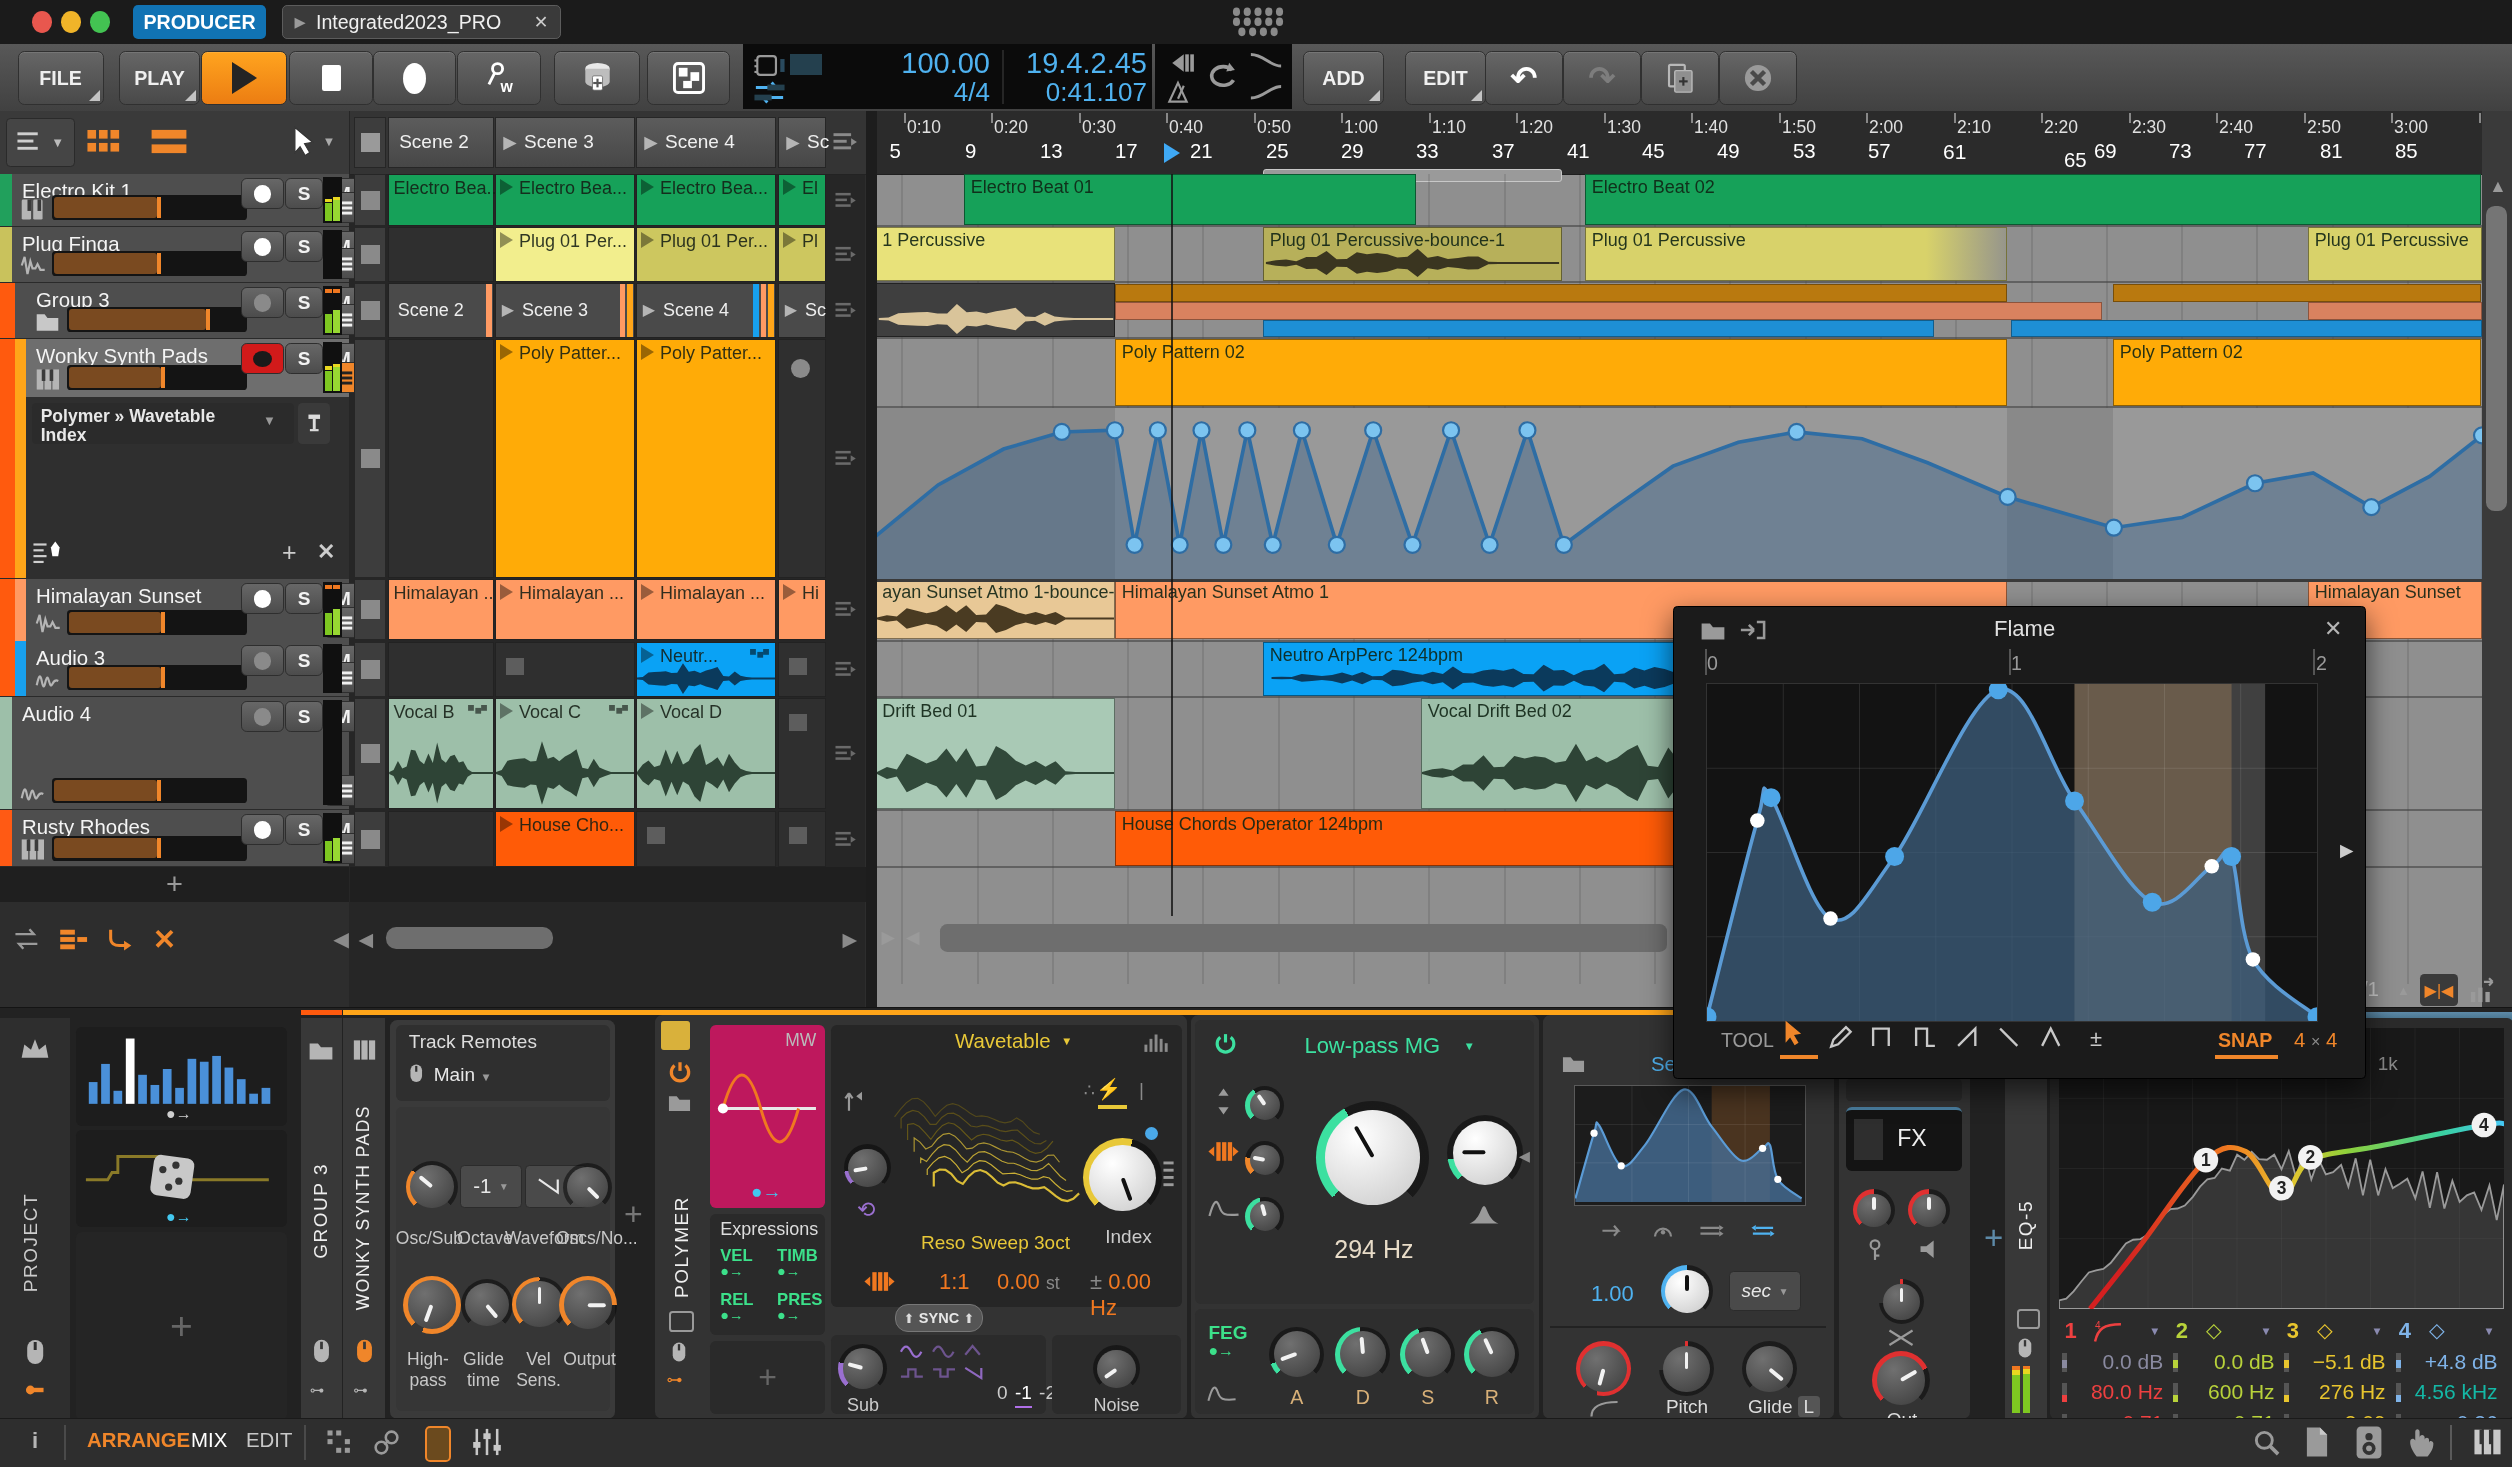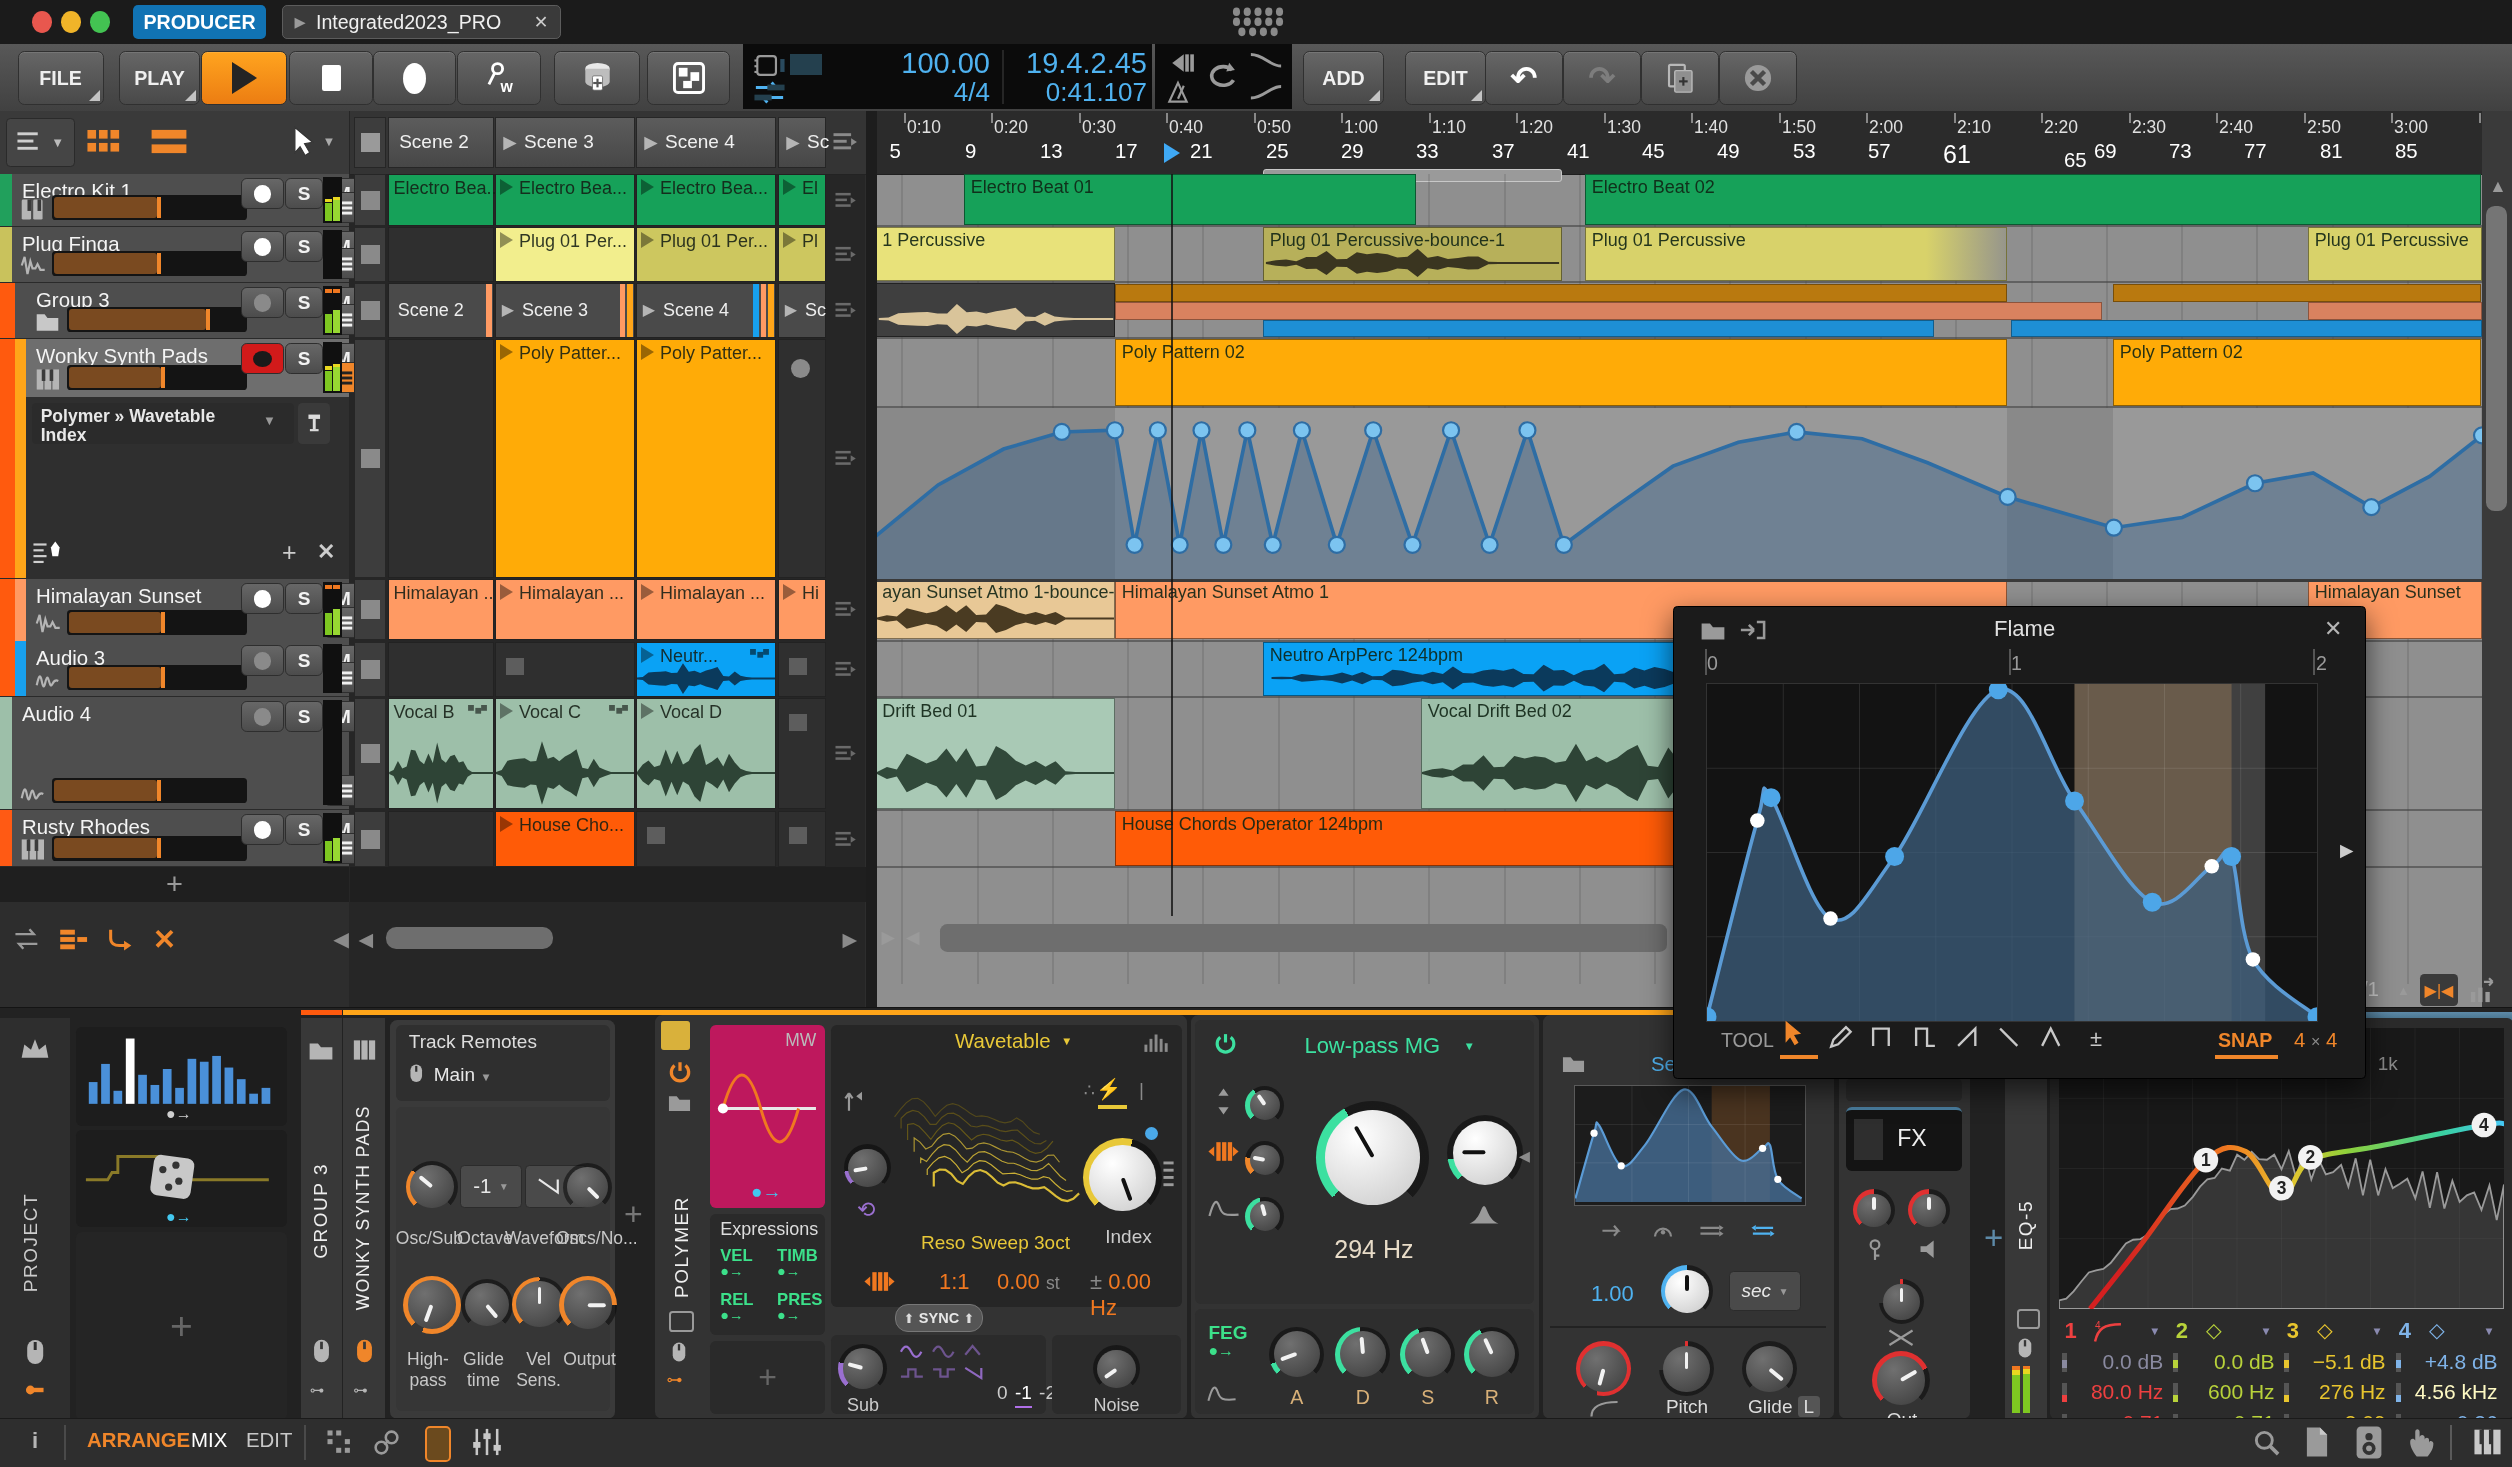--- a/index.html
+++ b/index.html
@@ -896,21 +896,21 @@
         <div style="position: absolute; left: 313px; top: 29px; font-size: 20.4px; color: rgb(255, 255, 255);">21</div>
         <div style="position: absolute; left: 389px; top: 29px; font-size: 20.4px; color: rgb(255, 255, 255);">25</div>
         <div style="position: absolute; left: 464px; top: 29px; font-size: 20.4px; color: rgb(255, 255, 255);">29</div>
         <div style="position: absolute; left: 539px; top: 29px; font-size: 20.4px; color: rgb(255, 255, 255);">33</div>
         <div style="position: absolute; left: 615px; top: 29px; font-size: 20.4px; color: rgb(255, 255, 255);">37</div>
         <div style="position: absolute; left: 690px; top: 29px; font-size: 20.4px; color: rgb(255, 255, 255);">41</div>
         <div style="position: absolute; left: 765px; top: 29px; font-size: 20.4px; color: rgb(255, 255, 255);">45</div>
         <div style="position: absolute; left: 840px; top: 29px; font-size: 20.4px; color: rgb(255, 255, 255);">49</div>
         <div style="position: absolute; left: 916px; top: 29px; font-size: 20.4px; color: rgb(255, 255, 255);">53</div>
         <div style="position: absolute; left: 991px; top: 29px; font-size: 20.4px; color: rgb(255, 255, 255);">57</div>
-        <div style="position: absolute; left: 1066px; top: 29px; font-size: 25px; color: rgb(255, 255, 255);">61</div>
+        <div style="position: absolute; left: 1066px; top: 29px; font-size: 21px; color: rgb(255, 255, 255);">61</div>
         <div style="position: absolute; left: 1142px; top: 38px; font-size: 20.4px; color: rgb(255, 255, 255); margin-left: 45px;">65</div>
         <div style="position: absolute; left: 1217px; top: 29px; font-size: 20.4px; color: rgb(255, 255, 255);">69</div>
         <div style="position: absolute; left: 1292px; top: 29px; font-size: 20.4px; color: rgb(255, 255, 255);">73</div>
         <div style="position: absolute; left: 1367px; top: 29px; font-size: 20.4px; color: rgb(255, 255, 255);">77</div>
         <div style="position: absolute; left: 1443px; top: 29px; font-size: 20.4px; color: rgb(255, 255, 255);">81</div>
         <div style="position: absolute; left: 1518px; top: 29px; font-size: 20.4px; color: rgb(255, 255, 255);">85</div>
         <div style="position: absolute; left: 386px; top: 58px; width: 299px; height: 13px; background: rgb(154, 154, 154); border: 1.5px solid rgb(200, 200, 200); border-radius: 2.9px; box-sizing: border-box;"></div>
         <div style="position: absolute; left: 287px; top: 32px; width: 0px; height: 0px; border-style: solid; border-width: 10.2px 0px 10.2px 16px; border-color: transparent transparent transparent rgb(63, 169, 245);"></div>
         <div style="position: absolute; left: 24.4px; top: 63px; width: 1.5px; height: 810px; background: rgba(0, 0, 0, 0.1);"></div>
         <div style="position: absolute; left: 100px; top: 63px; width: 1.5px; height: 810px; background: rgba(0, 0, 0, 0.1);"></div>
@@ -1665,21 +1665,21 @@
           <span style="position:absolute;right:7.3px;top:5.8px;font-size:11.6px;color:#8a8ab0;">▼</span>
         </div>
         <div style="position: absolute; left: 343px; top: 332px; width: 109px; height: 26px;">
           <span style="position:absolute;left:2.9px;top:2.9px;width:5.1px;height:19px;background:#555;"></span>
           <span style="position:absolute;left:2.9px;top:10.2px;width:5.1px;height:7.3px;background:#7fb3e8;"></span>
           <span style="position:absolute;right:4.4px;font-size:21px;color:#7fb3e8;">+4.8 dB</span>
         </div>
         <div style="position: absolute; left: 343px; top: 362px; width: 109px; height: 26px;">
           <span style="position:absolute;left:2.9px;top:2.9px;width:5.1px;height:19px;background:#555;"></span>
           <span style="position:absolute;left:2.9px;top:14.5px;width:5.1px;height:7.3px;background:#7fb3e8;"></span>
-          <span style="position:absolute;right:4.4px;font-size:21px;color:#fef9c3;">4.56 kHz</span>
+          <span style="position:absolute;right:4.4px;font-size:21px;color:#14b8a6;">4.56 kHz</span>
         </div>
         <div style="position: absolute; left: 343px; top: 393px; width: 109px; height: 26px;">
           <span style="position:absolute;left:2.9px;top:2.9px;width:5.1px;height:19px;background:#555;"></span>
           <span style="position:absolute;left:2.9px;top:14.5px;width:5.1px;height:7.3px;background:#7fb3e8;"></span>
           <span style="position:absolute;right:4.4px;font-size:21px;color:#7fb3e8;">0.36</span>
         </div>
       </div>
     </div>
 
   <div class="abs" id="statusbar" style="left:0;top:1418px;width:2512px;height:49px;background:#2e2e2e;border-top:1.5px solid #1a1a1a;">

